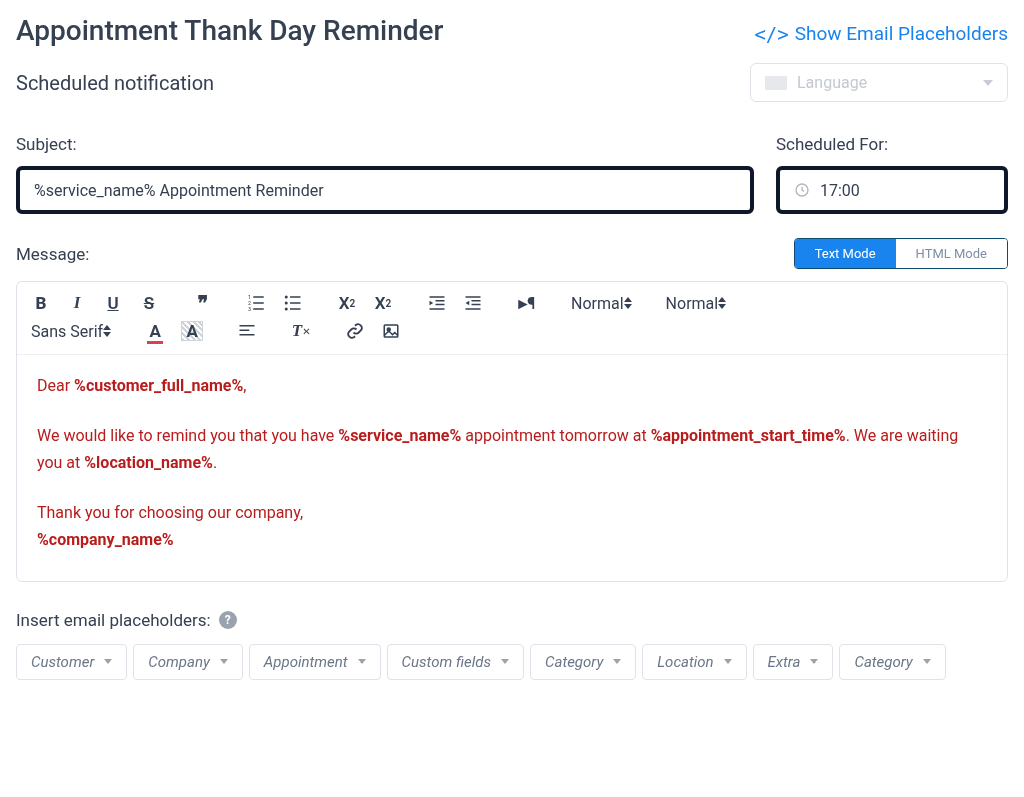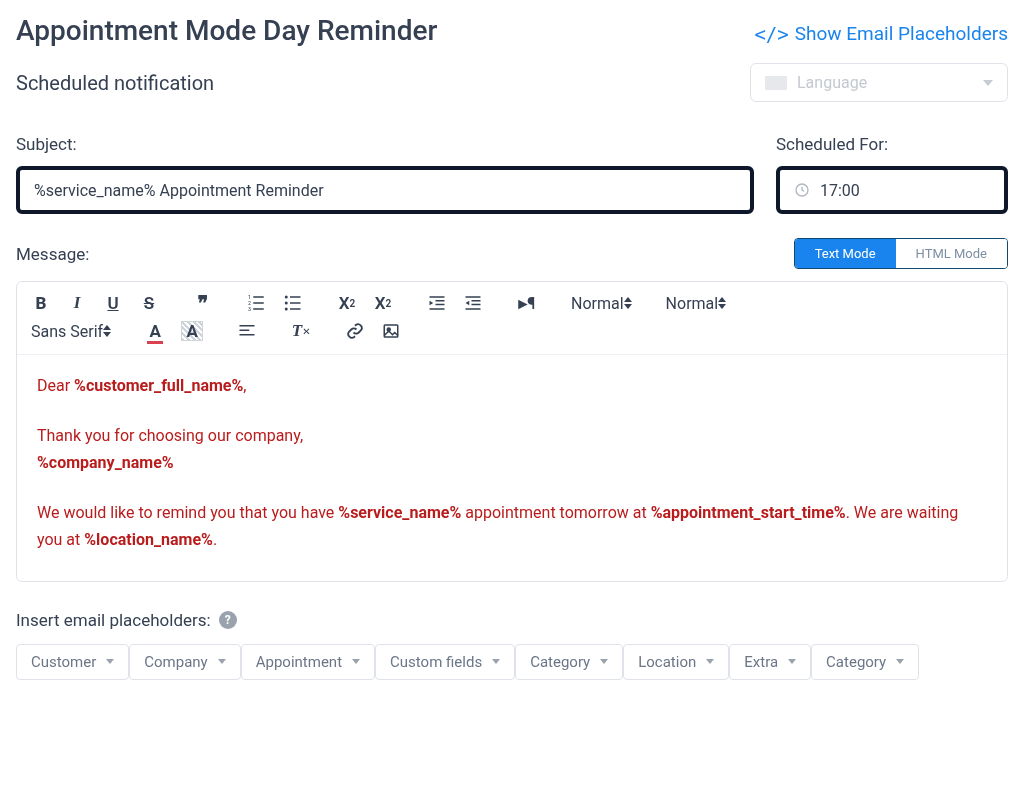--- a/index.html
+++ b/index.html
@@ -186,21 +186,21 @@
   .editor-body strong { font-weight: 700; }
   .insert-row {
     display: flex; align-items: center; gap: 8px; margin-bottom: 14px;
     font-size: 17px;
   }
   .help-icon {
     width: 18px; height: 18px; border-radius: 50%; background: #9aa2ae;
     color: #fff; font-size: 12px; display:inline-flex; align-items:center;
     justify-content:center; font-weight:700;
   }
-  .ph-buttons { display:flex; flex-wrap:wrap; gap: 0; }
+  .ph-buttons { display:flex; flex-wrap:wrap; gap: 6px; font-style: italic; }
   .ph-btn {
     border: 1px solid #dfe3e9;
     border-radius: 4px;
     padding: 8px 14px;
     font-size: 15px;
     color: #6b7688;
     display: inline-flex;
     align-items: center;
     gap: 10px;
     cursor: pointer;
@@ -208,21 +208,21 @@
   }
   .ph-caret {
     width:0;height:0;border-left:4px solid transparent;
     border-right:4px solid transparent;border-top:5px solid #9aa2ae;
   }
 </style>
 </head>
 <body>
 
 <div class="header-row">
-  <h1>Appointment Mode Day Reminder</h1>
+  <h1>Appointment Thank Day Reminder</h1>
   <div class="show-placeholders">
     <span class="code-icon">&lt;/&gt;</span>
     <span>Show Email Placeholders</span>
   </div>
 </div>
 
 <div class="subrow">
   <div class="subtitle">Scheduled notification</div>
   <div class="lang-select">
     <div class="lang-left">
@@ -391,26 +391,26 @@
       </span>
     </div>
 
   </div>
 
   <div class="editor-body">
     <p>
       <span>Dear </span><strong>%customer_full_name%</strong><span>,</span>
     </p>
     <p>
+      <span>We would like to remind you that you have </span><strong>%service_name%</strong><span> appointment tomorrow at </span><strong>%appointment_start_time%</strong><span>. We are waiting you at </span><strong>%location_name%</strong><span>.</span>
+    </p>
+    <p>
       <span>Thank you for choosing our company,</span><br>
       <strong>%company_name%</strong>
     </p>
-    <p>
-      <span>We would like to remind you that you have </span><strong>%service_name%</strong><span> appointment tomorrow at </span><strong>%appointment_start_time%</strong><span>. We are waiting you at </span><strong>%location_name%</strong><span>.</span>
-    </p>
   </div>
 </div>
 
 <div class="insert-row">
   <span>Insert email placeholders:</span>
   <span class="help-icon">?</span>
 </div>
 
 <div class="ph-buttons">
   <div class="ph-btn">

